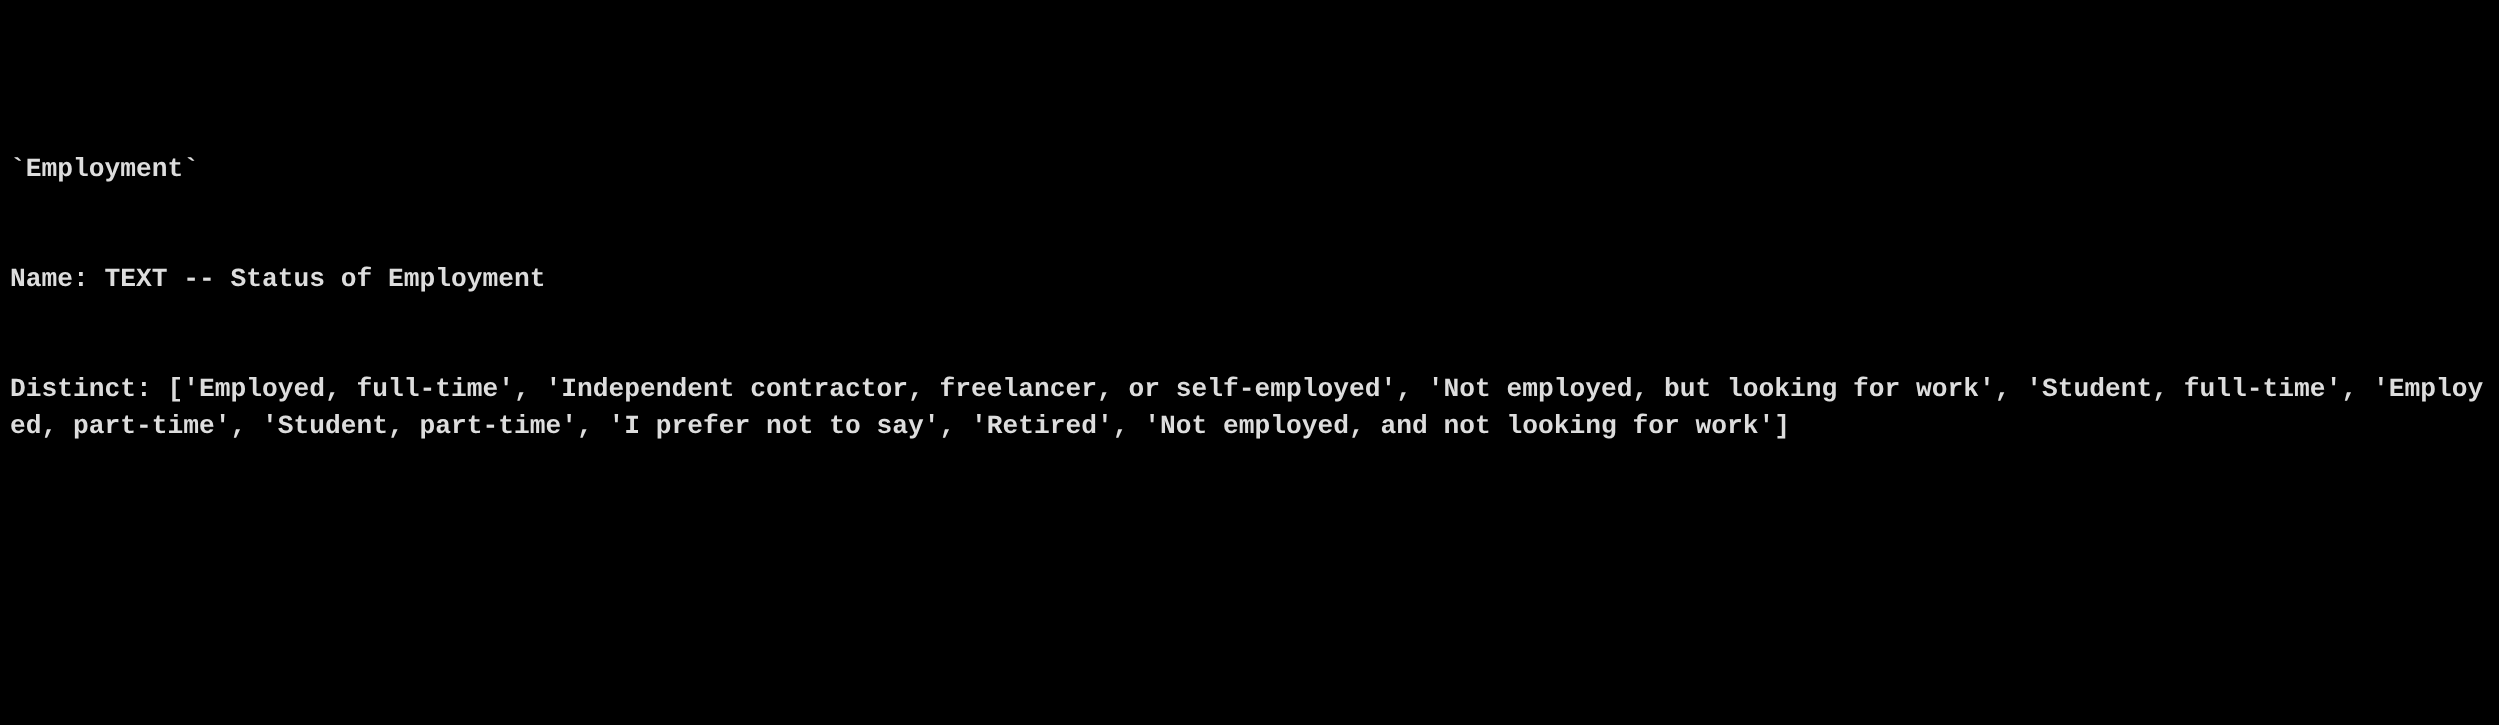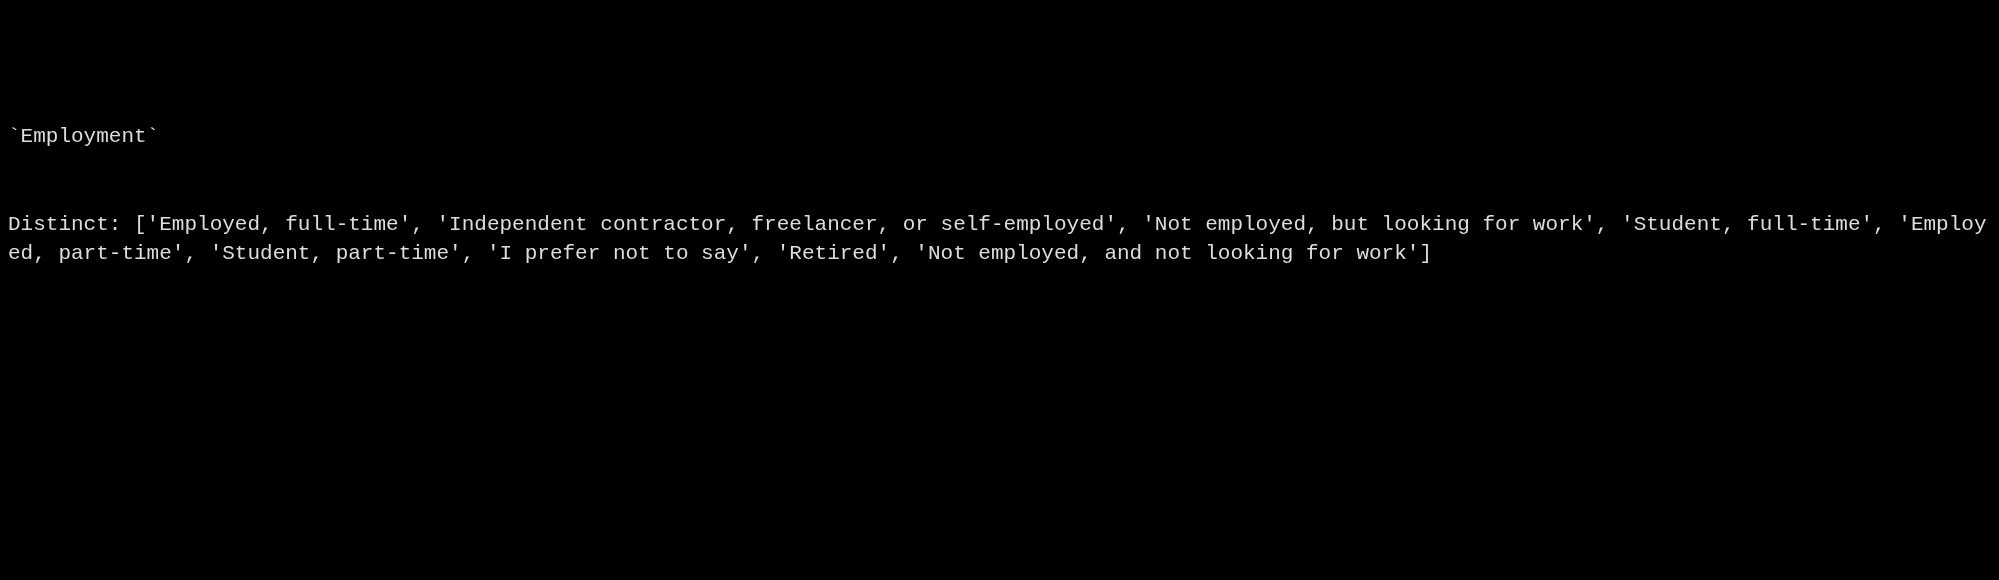--- a/index.html
+++ b/index.html
@@ -15,25 +15,27 @@
   .terminal {
     padding: 4px 8px 8px 8px;
     white-space: pre-wrap;
     word-break: break-all;
   }
   .section {
     margin-bottom: 28px;
   }
   .section:last-child {
     margin-bottom: 0;
+    font-weight: bold;
   }
 </style>
 </head>
 <body>
 
 <div class="terminal">
   <div class="section">
     <div>`Employment`</div>
+    <div>Name: TEXT -- Status of Employment</div>
     <div>Distinct: ['Employed, full-time', 'Independent contractor, freelancer, or self-employed', 'Not employed, but looking for work', 'Student, full-time', 'Employed, part-time', 'Student, part-time', 'I prefer not to say', 'Retired', 'Not employed, and not looking for work']</div>
   </div>
   
   
 </div>
 
 </body></html>

